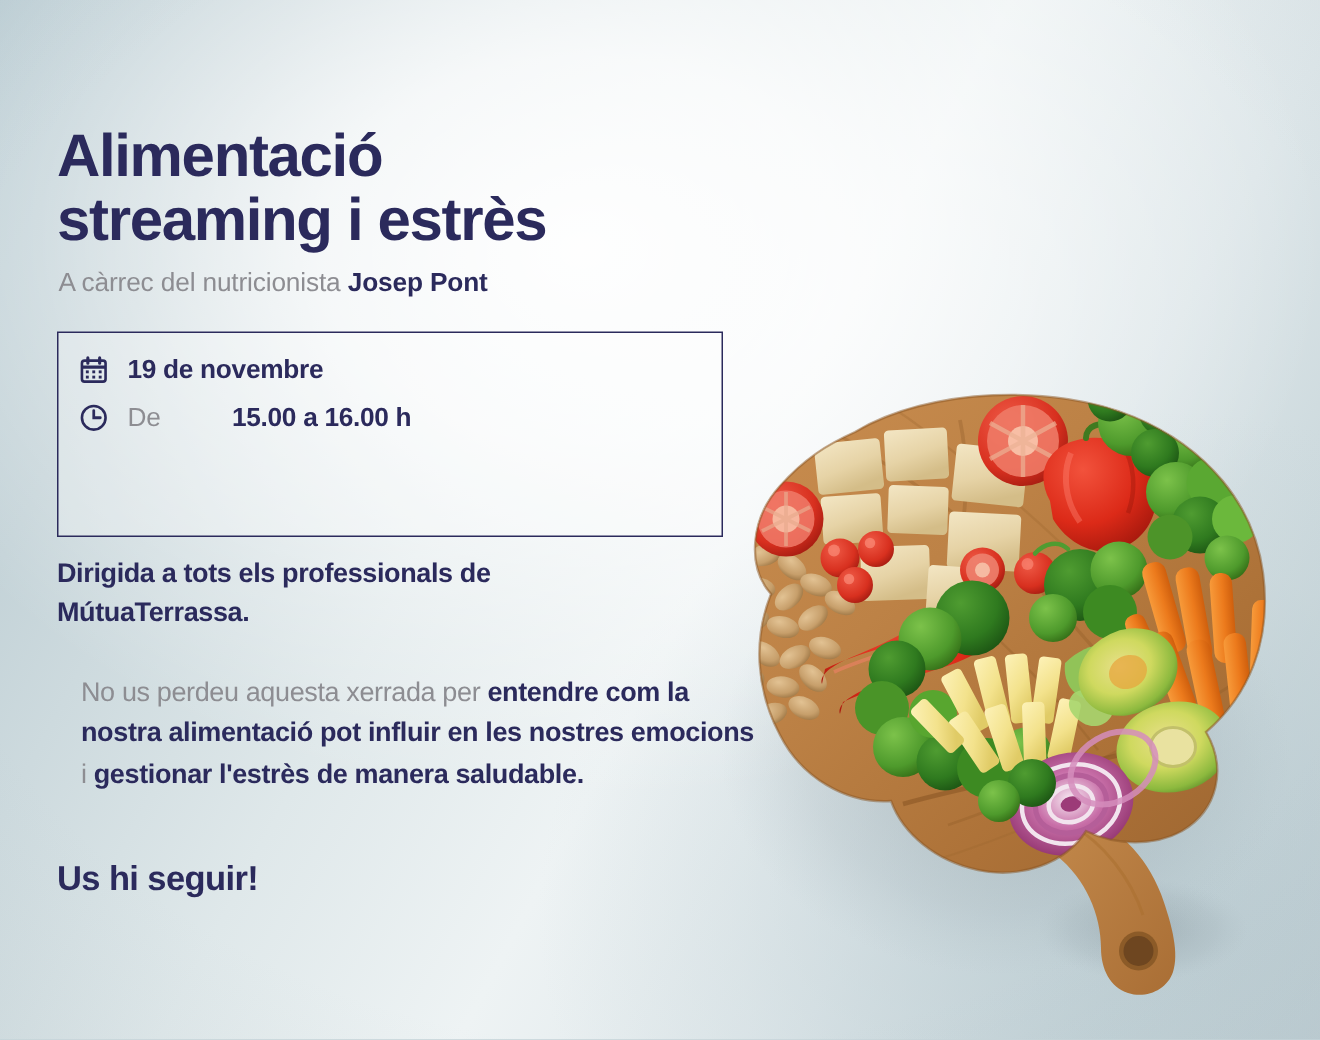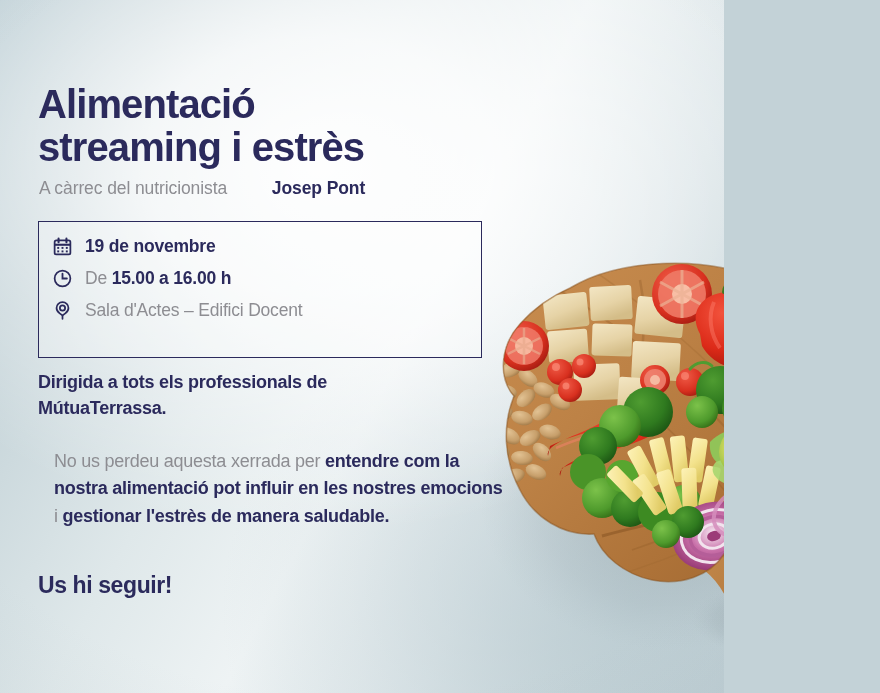--- a/index.html
+++ b/index.html
@@ -13,21 +13,21 @@
   body {
     font-family: "Liberation Sans", sans-serif;
     position: relative;
     background: #c3d2d7;
   }
 
   
   #poster {
     position: absolute;
     inset: 0;
-    width: 724px;
+    width: 880px;
     height: 693px;
     overflow: hidden;
     background:
       radial-gradient(ellipse 620px 460px at 44% 24%, rgba(255,255,255,0.97) 0%, rgba(255,255,255,0.80) 28%, rgba(255,255,255,0.30) 58%, rgba(255,255,255,0.00) 80%),
       radial-gradient(ellipse 520px 420px at 88% 88%, rgba(186,203,209,0.80) 0%, rgba(198,212,217,0.25) 55%, rgba(255,255,255,0) 80%),
       linear-gradient(118deg, #b8cbd2 0%, #c4d3d8 16%, #dfe8ea 38%, #eef3f4 54%, #dde6e9 72%, #c8d6da 88%, #bdccd2 100%);
   }
   #poster::after {
     
     content: "";
@@ -75,21 +75,21 @@
   .byline {
     position: absolute;
     top: 178px;
     left: 1px;
     font-size: 17.5px;
     color: #8d8d92;
     font-weight: 400;
     letter-spacing: -0.1px;
     white-space: nowrap;
   }
-  .byline b { color: #2b2a5c; font-weight: 700; margin-left: 40px; }
+  .byline b { color: #2b2a5c; font-weight: 700; }
 
   
   .infobox {
     position: absolute;
     top: 221px;
     left: 0;
     width: 444px;
     height: 137px;
     border: 1.4px solid #2b2a5c;
     background: rgba(255,255,255,0.26);
@@ -112,21 +112,21 @@
   }
   .inforow .ico svg { display: block; }
   .inforow .txt {
     font-size: 17.5px;
     color: #8d8d92;
     font-weight: 400;
     letter-spacing: -0.2px;
     white-space: nowrap;
     padding-left: 3px;
   }
-  .inforow .txt b { color: #2b2a5c; font-weight: 700; }
+  .inforow .txt b { color: #2b2a5c; font-weight: 700; margin-left: 43px; }
   .inforow .txt.strong { color: #2b2a5c; font-weight: 700; }
 
   
   .audience {
     position: absolute;
     top: 370px;
     left: 0;
     width: 440px;
     color: #2b2a5c;
     font-size: 18px;
@@ -493,30 +493,20 @@
       <div class="inforow">
         <span class="ico">
           <svg width="21" height="21" viewBox="0 0 24 24" fill="none" stroke="#2b2a5c" stroke-width="2">
             <circle cx="12" cy="12" r="9"></circle>
             <path d="M12 6.5V12h5" stroke-linecap="round" stroke-width="2.1"></path>
           </svg>
         </span>
         <span class="txt"><span>De </span><b>15.00 a 16.00 h</b></span>
       </div>
 
-      <div class="inforow">
-        <span class="ico">
-          <svg width="21" height="21" viewBox="0 0 24 24" fill="none" stroke="#2b2a5c" stroke-width="2">
-            <path d="M12 2.5C8.2 2.5 5.2 5.5 5.2 9.2c0 2.6 1.8 4.8 3.6 6.1l3.2 2.4 3.2-2.4c1.8-1.3 3.6-3.5 3.6-6.1 0-3.7-3-6.7-6.8-6.7z"></path>
-            <circle cx="12" cy="9.2" r="3"></circle>
-            <path d="M12 18v3.5" stroke-linecap="round"></path>
-          </svg>
-        </span>
-        <span class="txt">Sala d'Actes – Edifici Docent</span>
-      </div>
 
     </div>
 
     <div class="audience">
       <span>Dirigida a tots els professionals de</span><br>
       <span>MútuaTerrassa.</span>
     </div>
 
     <div class="para"><span class="lite">No us perdeu aquesta xerrada per </span><span>entendre com la nostra alimentació pot influir en les nostres emocions</span><span class="lite"> i </span><span>gestionar l'estrès de manera saludable.</span></div>
 

